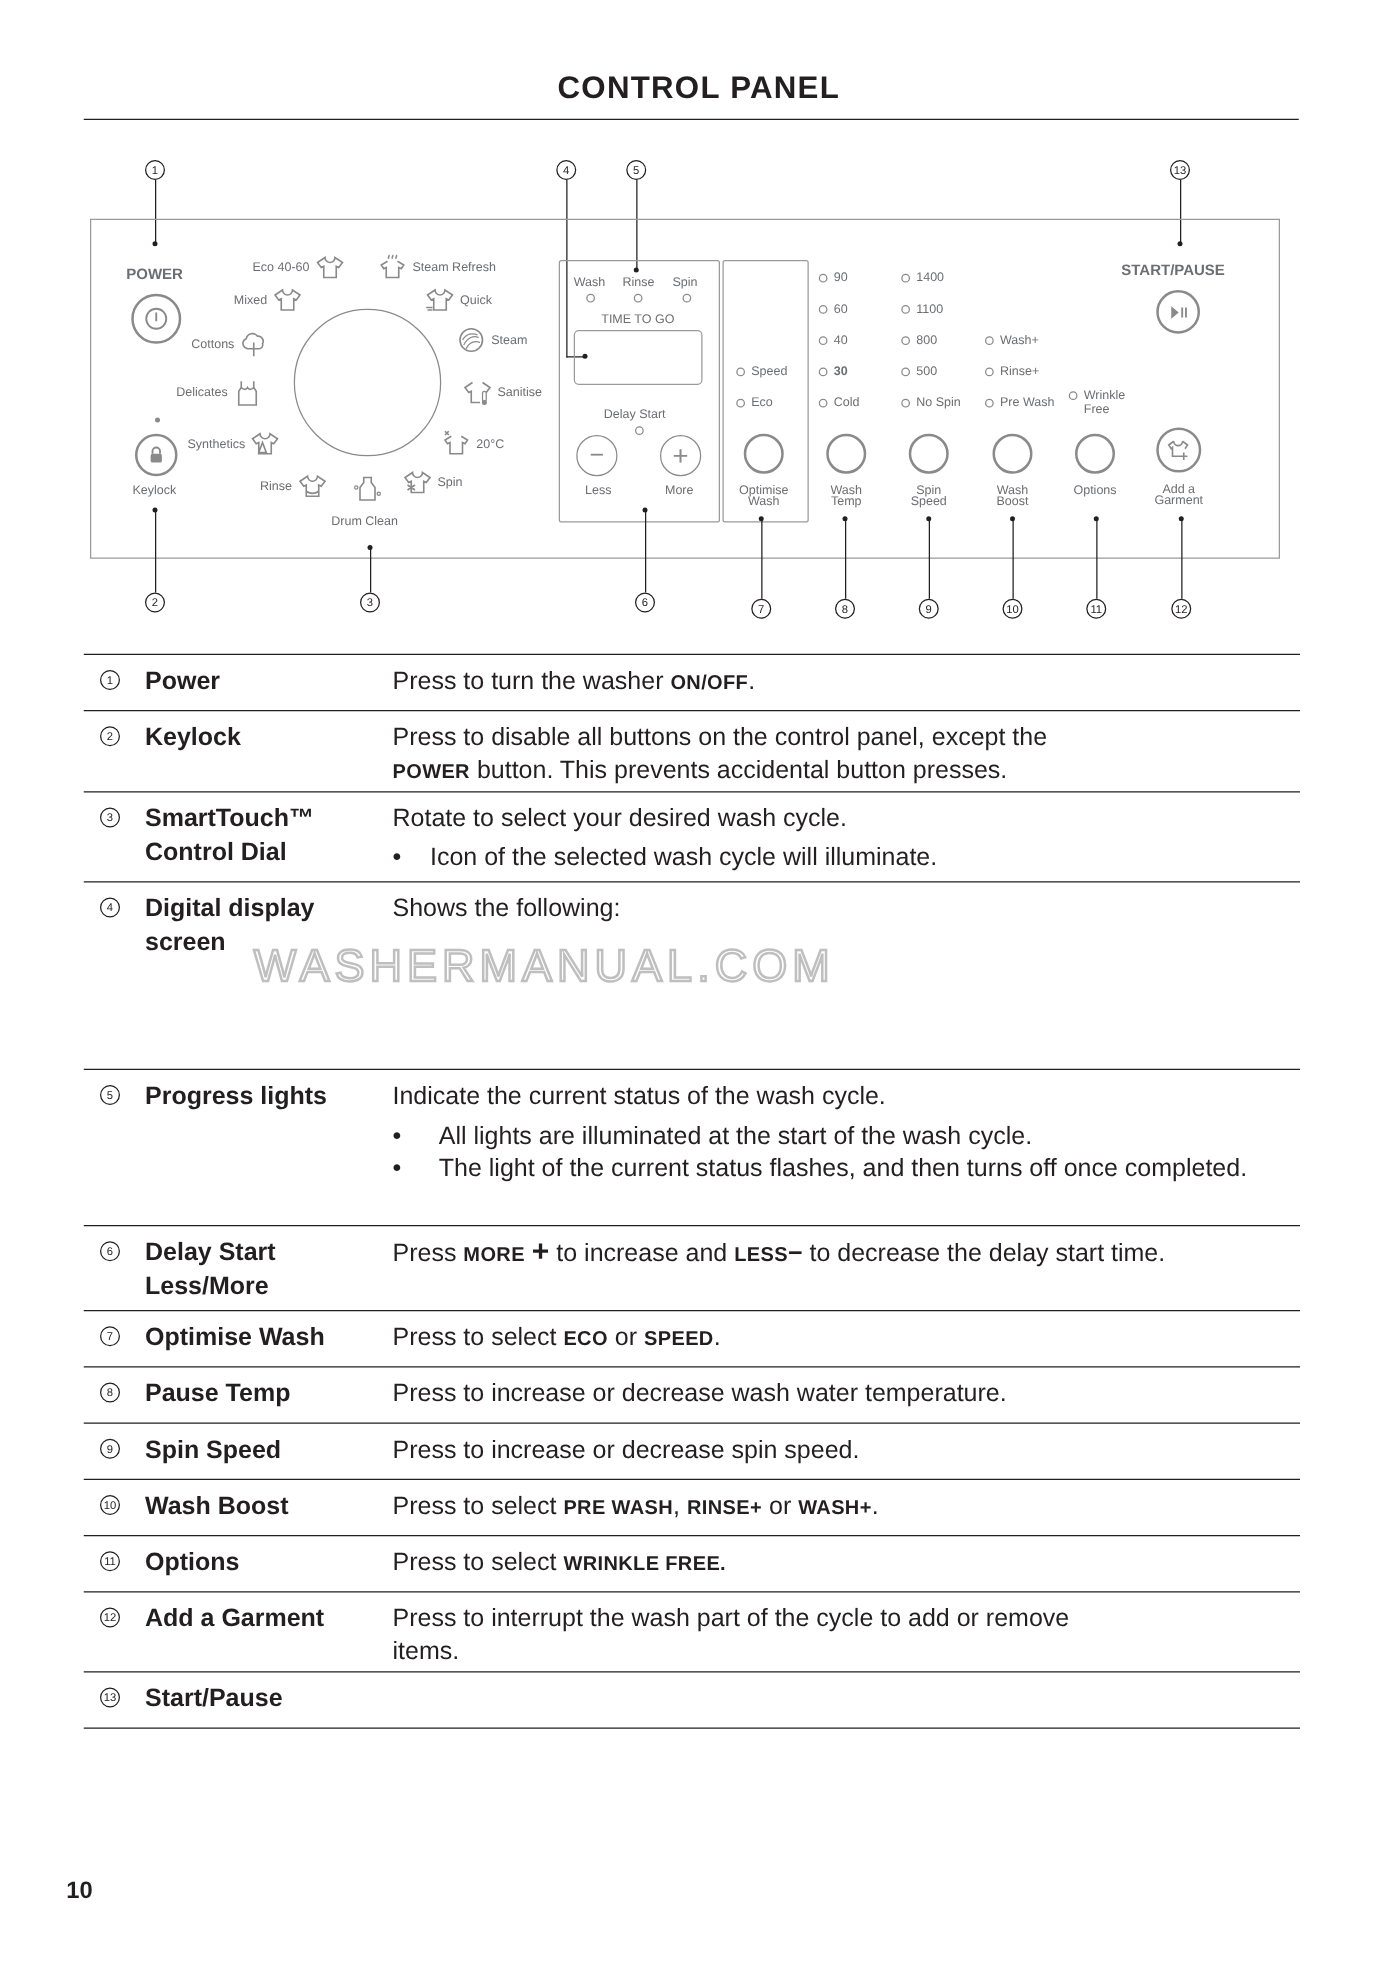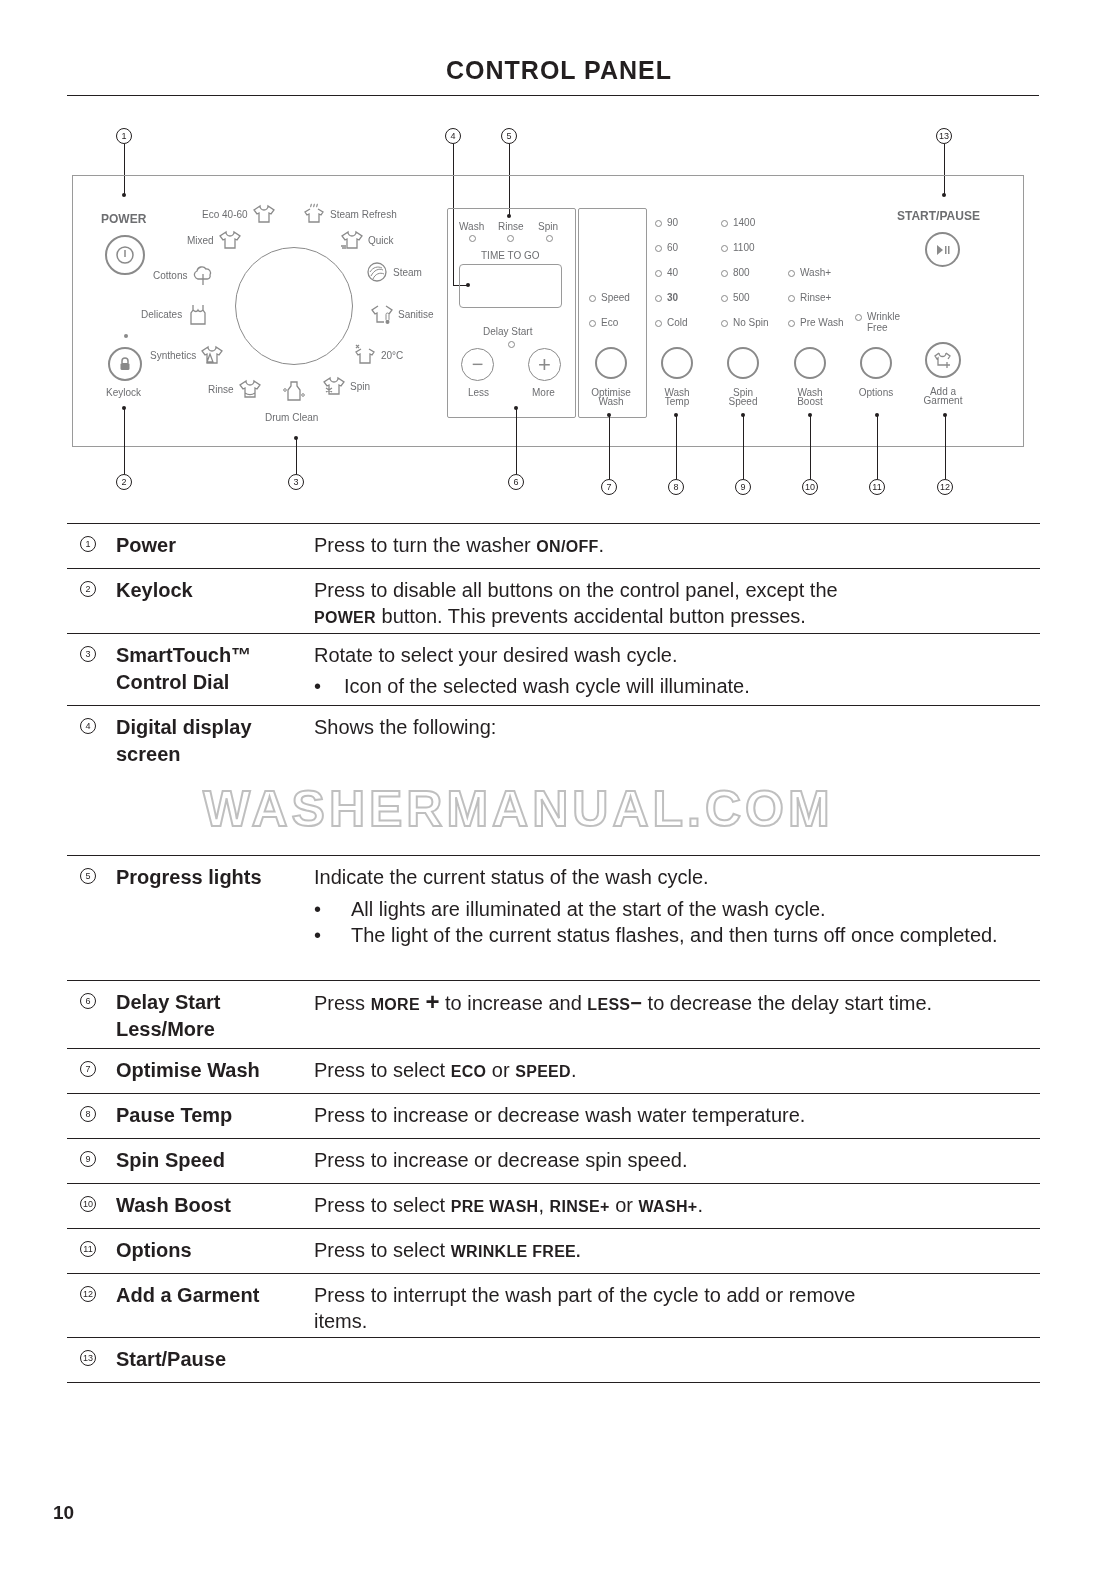--- a/index.html
+++ b/index.html
@@ -28,21 +28,21 @@
   .row { position:relative; border-top:1px solid #231f20; display:flex; padding:8px 0 8px 0; box-sizing:border-box; }
   .row.last { border-bottom:1px solid #231f20; }
   .num { width:16px; height:16px; border:1px solid #231f20; border-radius:50%; box-sizing:border-box; font-size:9px; line-height:14px; text-align:center; margin:4px 20px 0 13px; flex:none; }
   .name { width:198px; font-size:20px; font-weight:bold; line-height:27px; flex:none; color:#231f20; }
   .desc { flex:1; font-size:20px; line-height:26px; color:#231f20; }
   .desc p { margin:0; }
   .desc ul { margin:6px 0 0 0; padding:0; list-style:none; }
   .desc li { position:relative; padding-left:37px; line-height:26px; }
   .desc li::before { content:"•"; position:absolute; left:0; }
   .sc { font-size:16px; font-weight:bold; letter-spacing:0.3px; }
-  .watermark { position:absolute; top:780px; left:203px; font-size:50px; font-weight:bold; letter-spacing:4px; color:transparent; -webkit-text-stroke:2px #b5b5b5; white-space:nowrap; opacity:0.85; }
+  .watermark { position:absolute; top:752px; left:203px; font-size:36px; font-weight:normal; letter-spacing:4px; color:transparent; -webkit-text-stroke:2px #b5b5b5; white-space:nowrap; opacity:0.85; }
   .pageno { position:absolute; top:1502px; left:53px; font-size:19px; font-weight:bold; color:#231f20; }
 </style>
 </head>
 <body>
 
 <div class="title">CONTROL PANEL</div>
 <div class="rule-top"></div>
 
 <div class="diagram">
 

